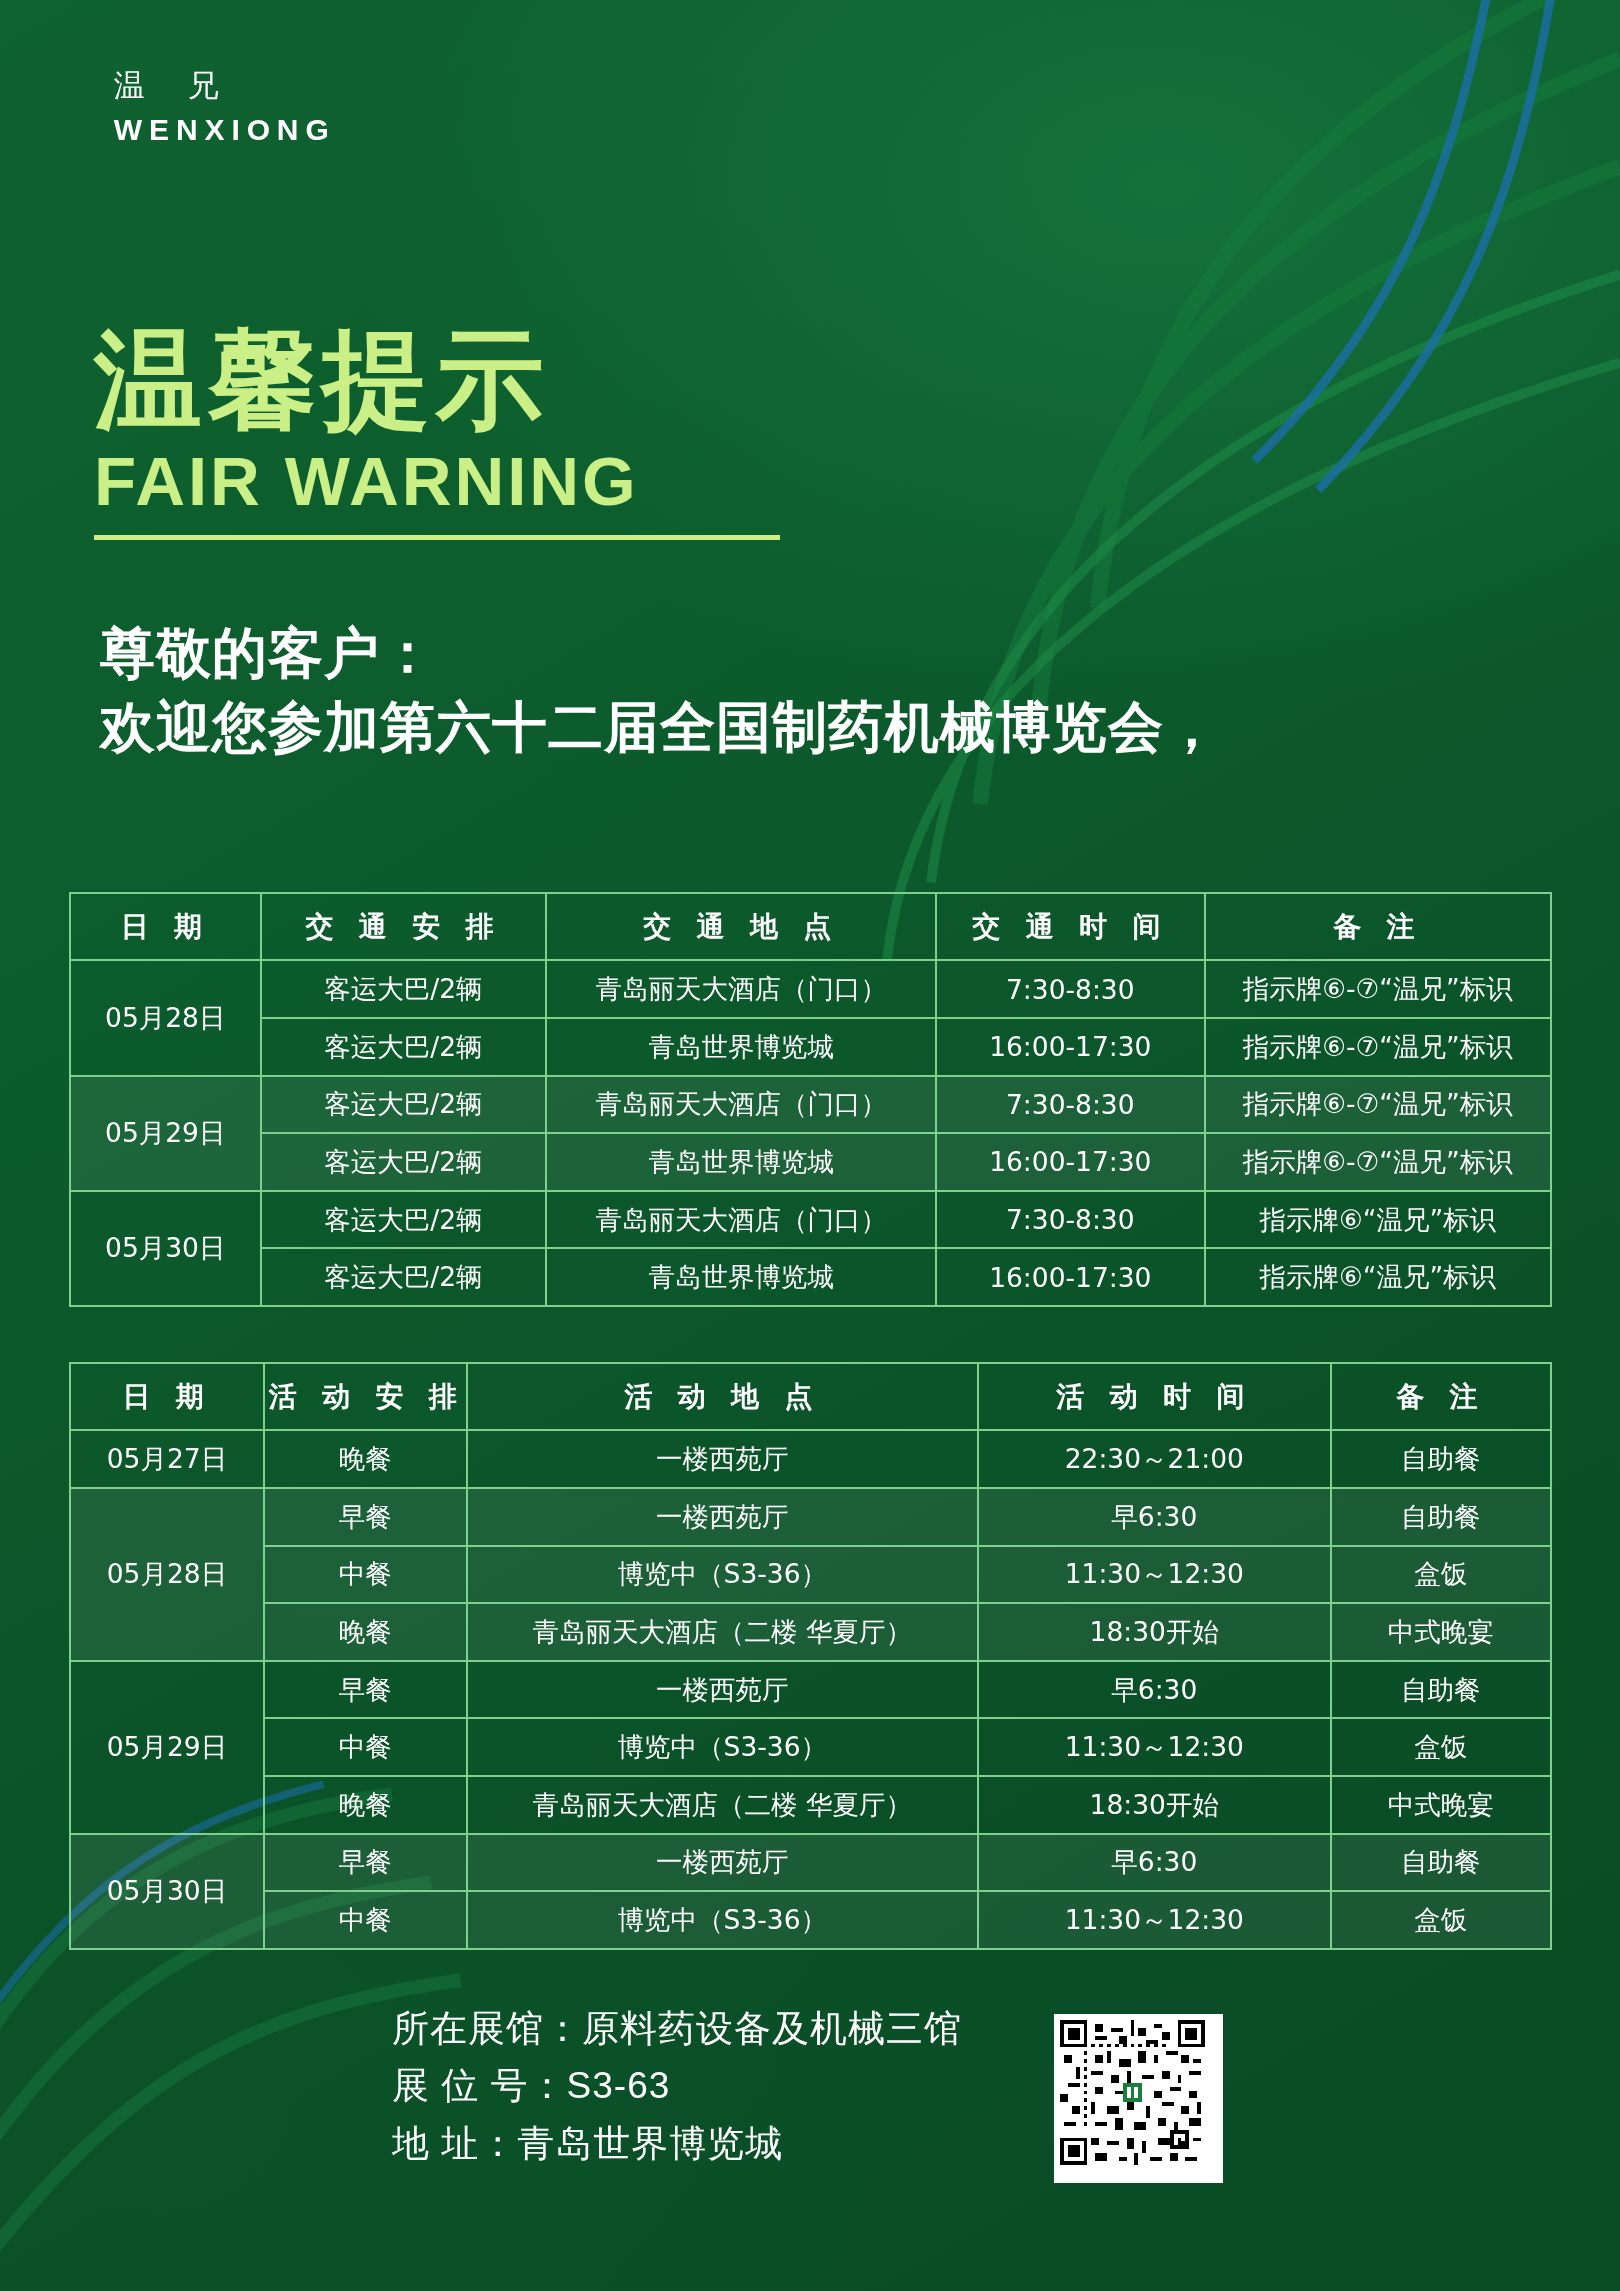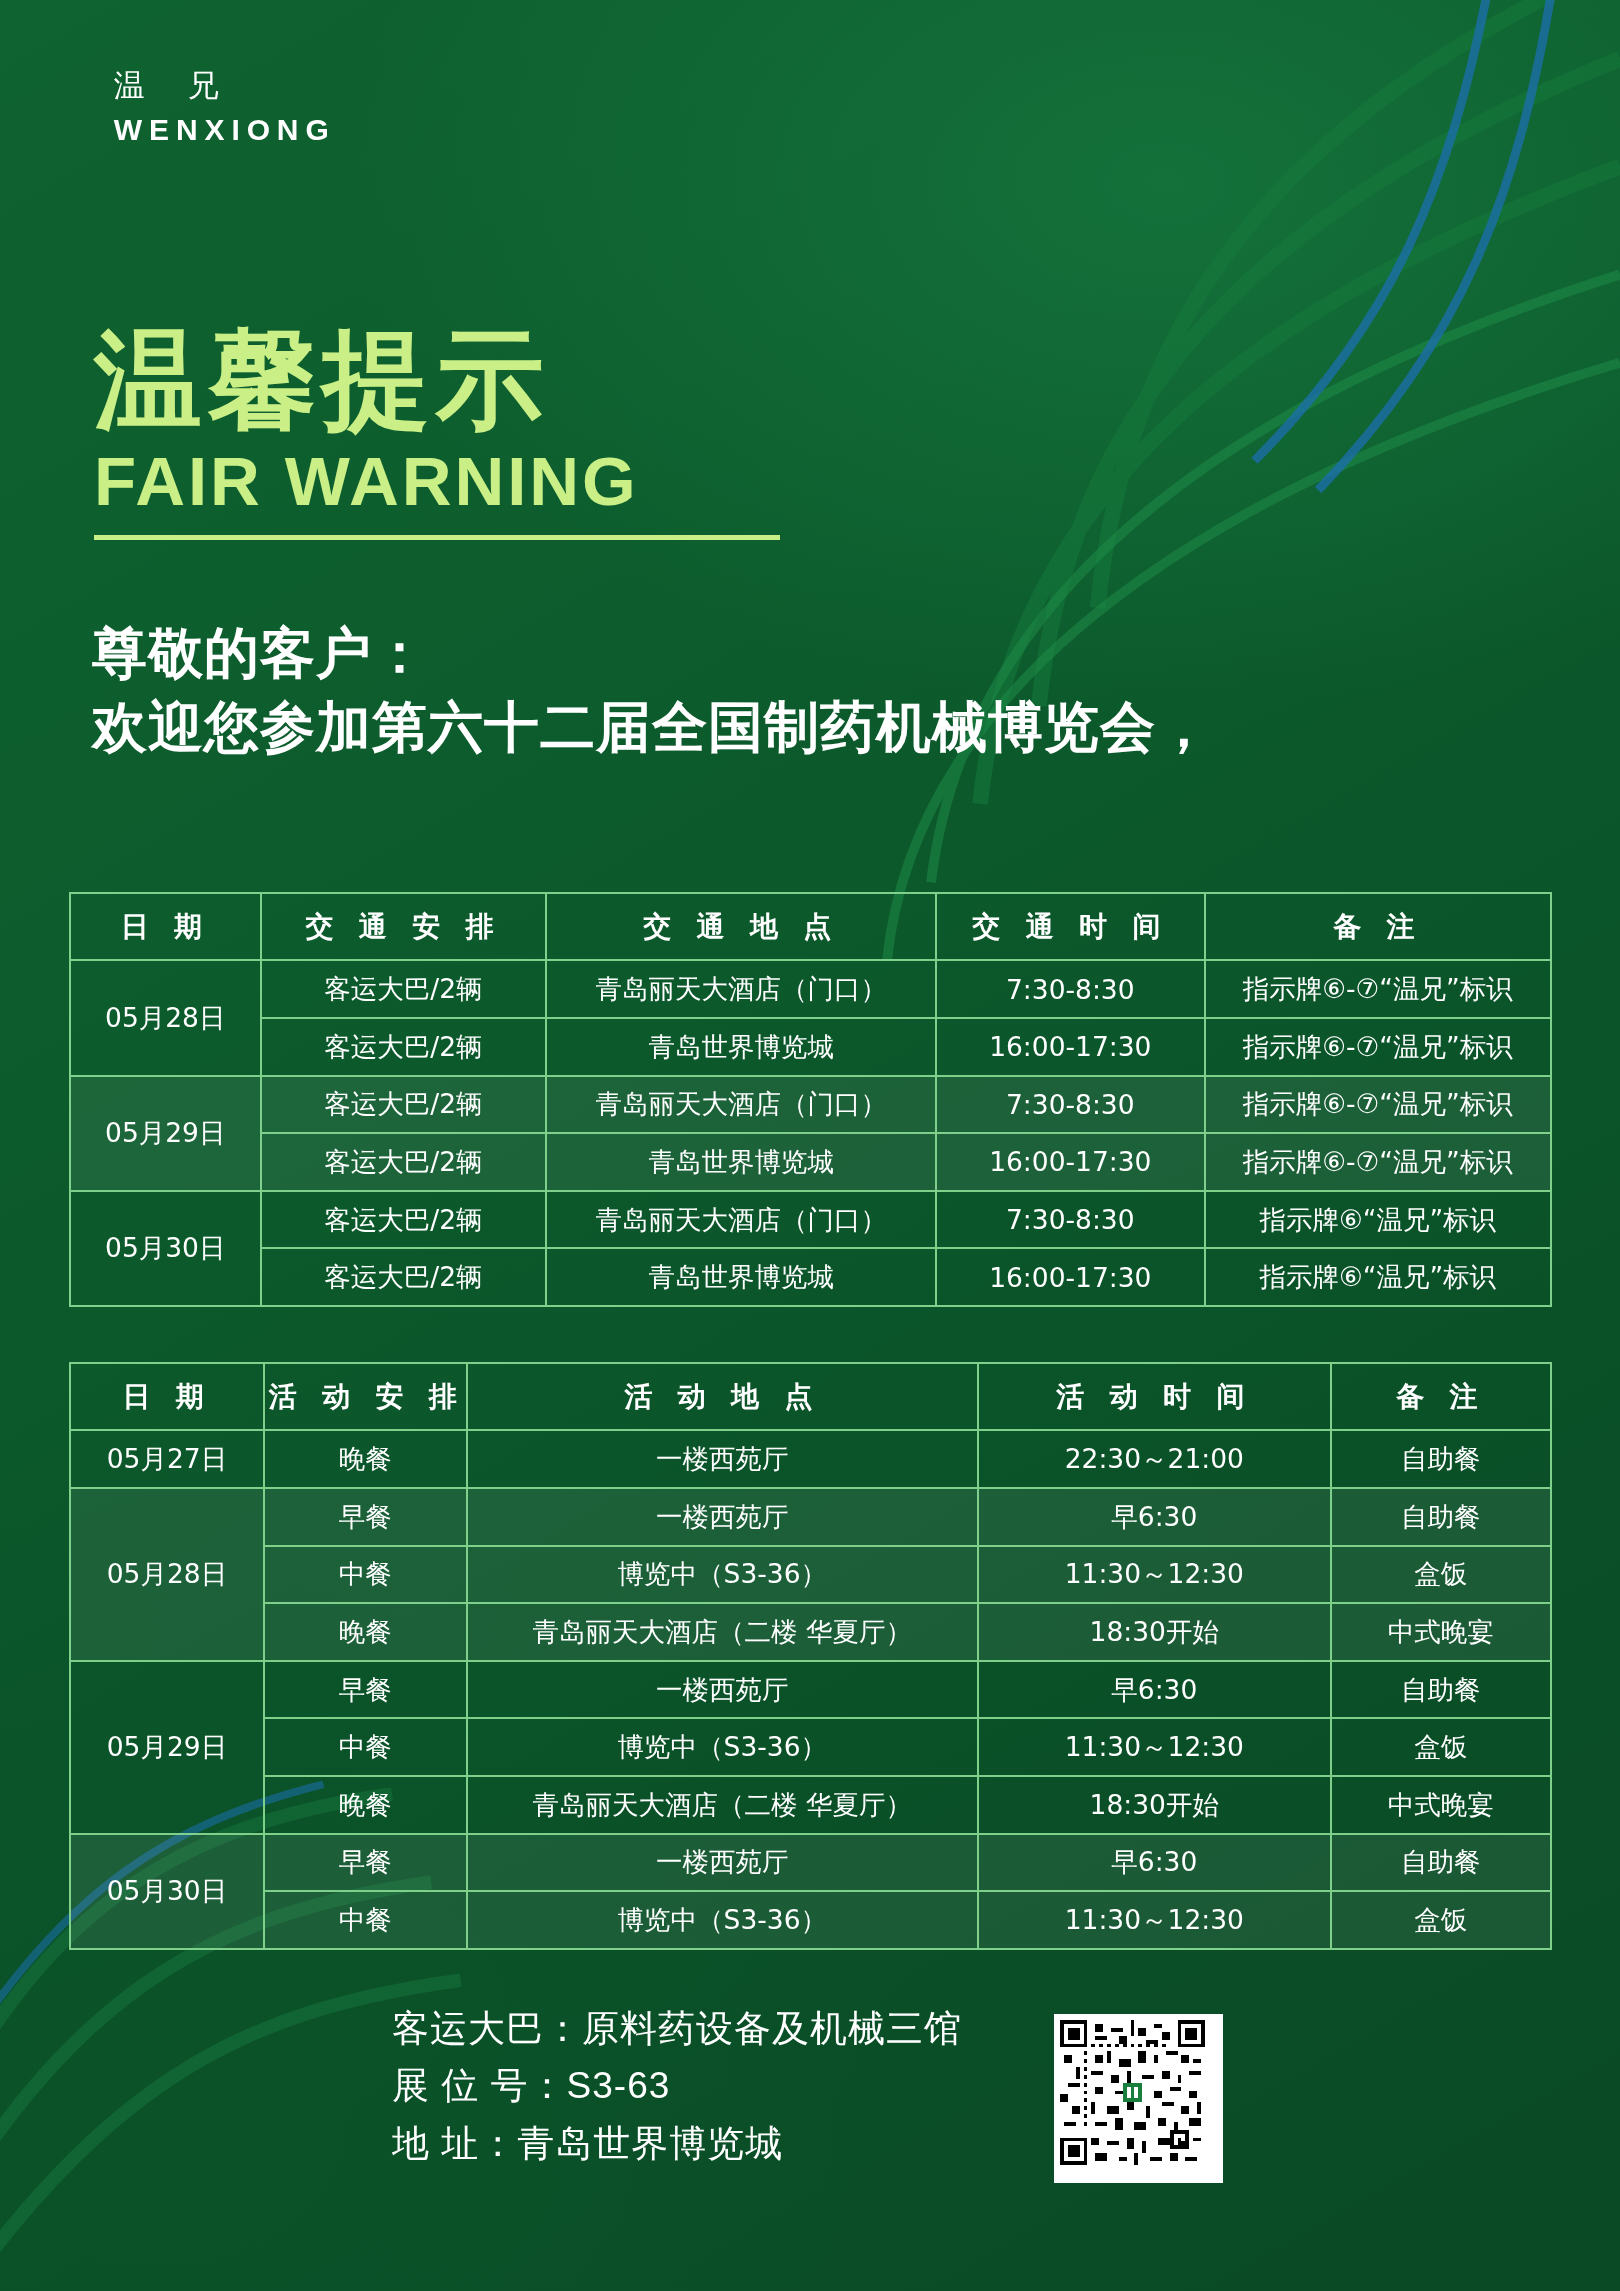--- a/index.html
+++ b/index.html
@@ -116,21 +116,21 @@
   .headline .rule {
     margin-top: 13.7px;
     width: 686px;
     height: 4.9px;
     background: #c9ef86;
   }
 
   
   .greeting {
     position: absolute;
-    left: 92px;
+    left: 100px;
     top: 617px;
     width: 1451px;
     color: #ffffff;
     font-size: 55px;
     font-weight: bold;
     line-height: 1.34;
     letter-spacing: 1px;
   }
 
   
@@ -382,21 +382,21 @@
             <td>中餐</td>
             <td>博览中（S3-36）</td>
             <td>11:30～12:30</td>
             <td>盒饭</td>
           </tr>
         </tbody>
     </table>
   </div>
 
   <div class="footer">
-    <div>客运大巴：原料药设备及机械三馆</div>
+    <div>所在展馆：原料药设备及机械三馆</div>
     <div>展  位  号：S3-63</div>
     <div>地      址：青岛世界博览城</div>
   </div>
 
   <div class="qr">
     <svg width="145" height="145" viewBox="0 0 37 37" xmlns="http://www.w3.org/2000/svg" shape-rendering="crispEdges">
       <rect width="37" height="37" fill="#ffffff"></rect>
       <g fill="#000000">
 
         <rect x="0" y="0" width="7" height="1"></rect>

